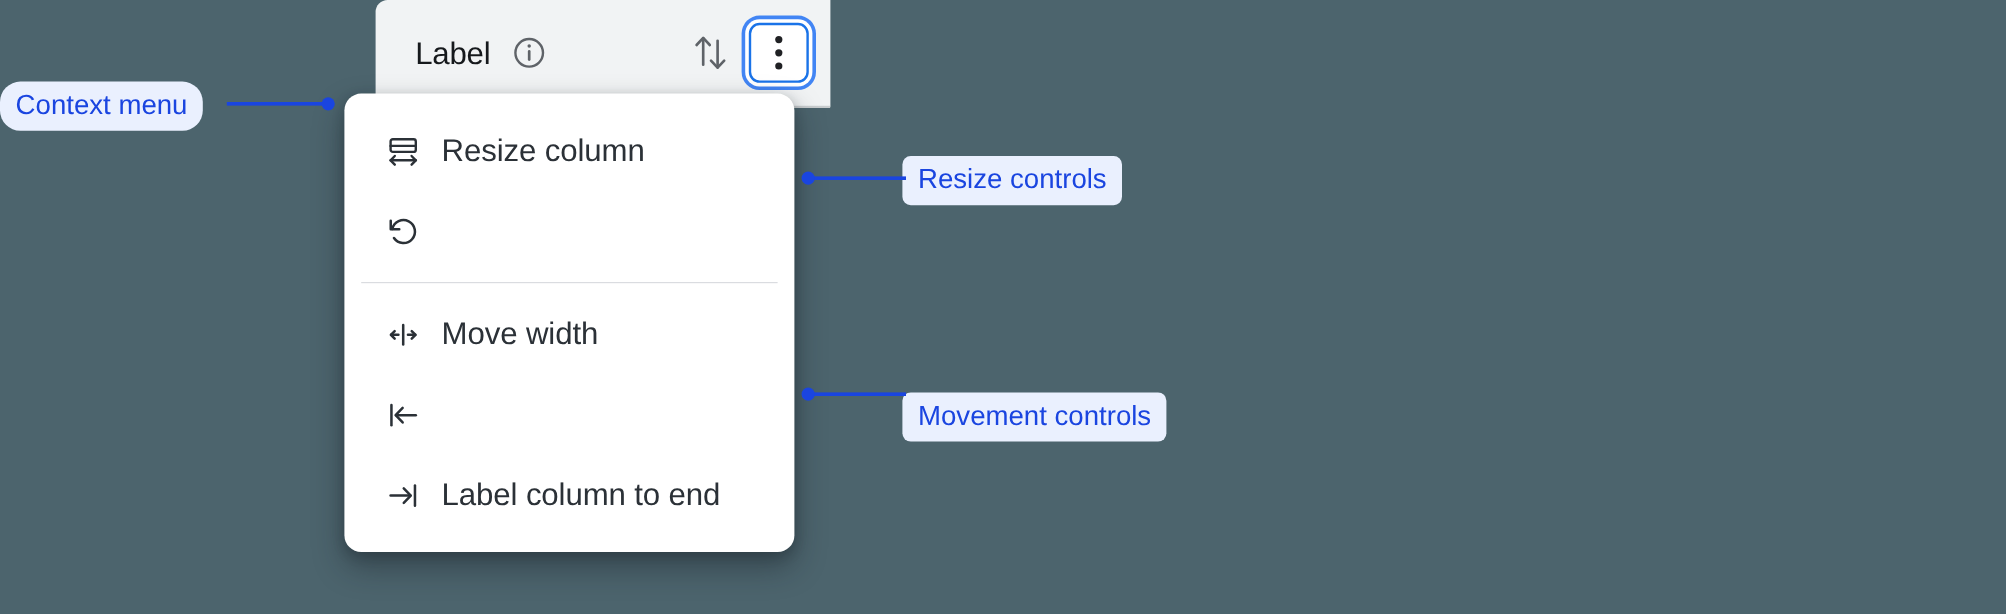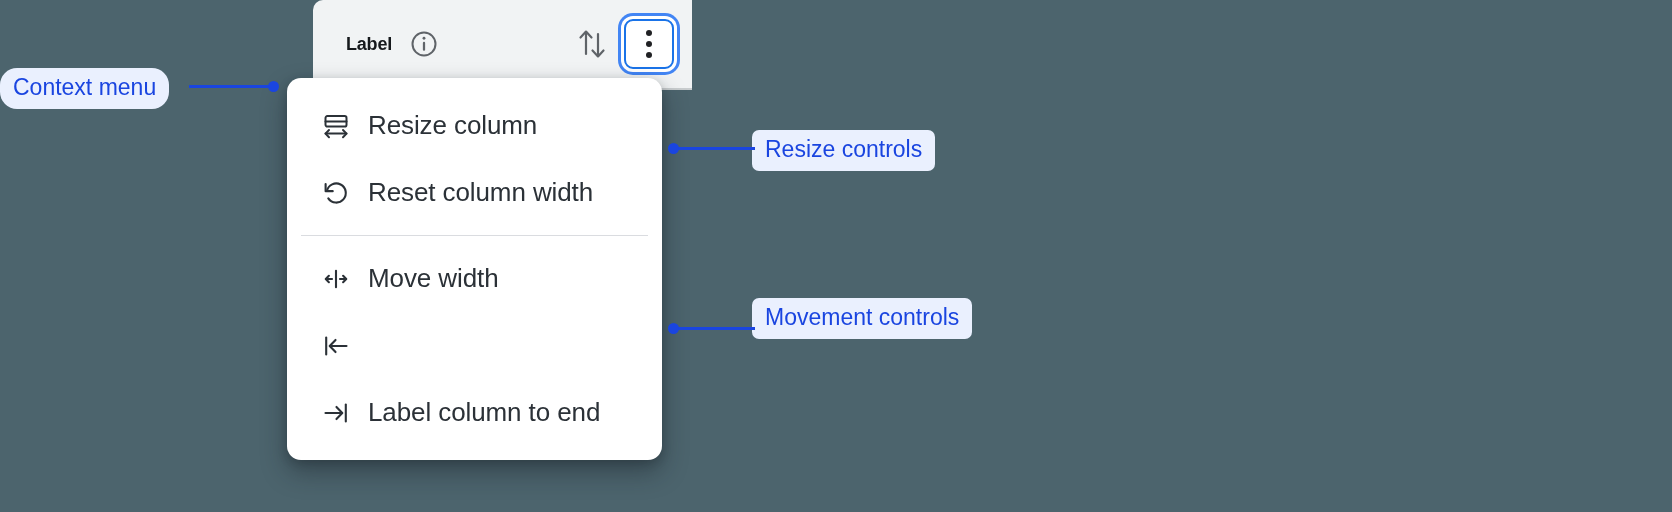--- a/index.html
+++ b/index.html
@@ -23,22 +23,22 @@
     width: 379px;
     height: 90px;
     background: #F1F3F4;
     border-bottom: 2px solid #C8CCCE;
     border-top-left-radius: 10px;
     display: flex;
     align-items: center;
     padding: 0 18px 0 33px;
   }
   #column-header .hdr-label {
-    font-size: 18px;
-    font-weight: bold;
+    font-size: 26px;
+    font-weight: normal;
     color: #16191C;
     letter-spacing: -0.2px;
   }
   .info-icon {
     margin-left: 17px;
     width: 30px;
     height: 30px;
     display: inline-flex;
     align-items: center;
     justify-content: center;
@@ -138,21 +138,21 @@
   }
 
   #annot-context-chip { left: 0px; top: 68px; border-top-left-radius: 0; border-bottom-left-radius: 0; border-radius: 17px; }
   #annot-context-line  { left: 189px; top: 85px; width: 83px; }
   #annot-context-dot   { left: 268px; top: 81px; }
 
   #annot-resize-chip { left: 752px; top: 130px; }
   #annot-resize-line { left: 673px; top: 147px; width: 82px; }
   #annot-resize-dot  { left: 668px; top: 143px; }
 
-  #annot-move-chip { left: 752px; top: 298px; }
+  #annot-move-chip { left: 752px; top: 327px; }
   #annot-move-line { left: 673px; top: 327px; width: 82px; }
   #annot-move-dot  { left: 668px; top: 323px; }
 </style>
 </head>
 <body>
 
 <div id="column-header">
   <span class="hdr-label">Label</span>
 
   <span class="info-icon">
@@ -196,21 +196,20 @@
     <span class="menu-text">Resize column</span>
   </div>
 
   <div class="menu-item">
     <span class="menu-icon">
       <svg width="28" height="28" viewBox="0 0 24 24" fill="none" stroke="currentColor" stroke-width="1.8" stroke-linecap="round" stroke-linejoin="round">
         <path d="M4.2 10.2 A8.2 8.2 0 1 1 5.4 16.6"></path>
         <path d="M3.1 4.3 V10.4 H9.2"></path>
       </svg>
     </span>
-    <span class="menu-text">Reset column width</span>
   </div>
 
   <div class="menu-divider"></div>
 
   <div class="menu-item">
     <span class="menu-icon">
       <svg width="28" height="28" viewBox="0 0 24 24" fill="none" stroke="currentColor" stroke-width="1.8" stroke-linecap="round" stroke-linejoin="round">
         <path d="M12 5 V19"></path>
         <path d="M8.6 12 H3.4"></path>
         <path d="M5.9 9.3 L3.2 12 L5.9 14.7"></path>

